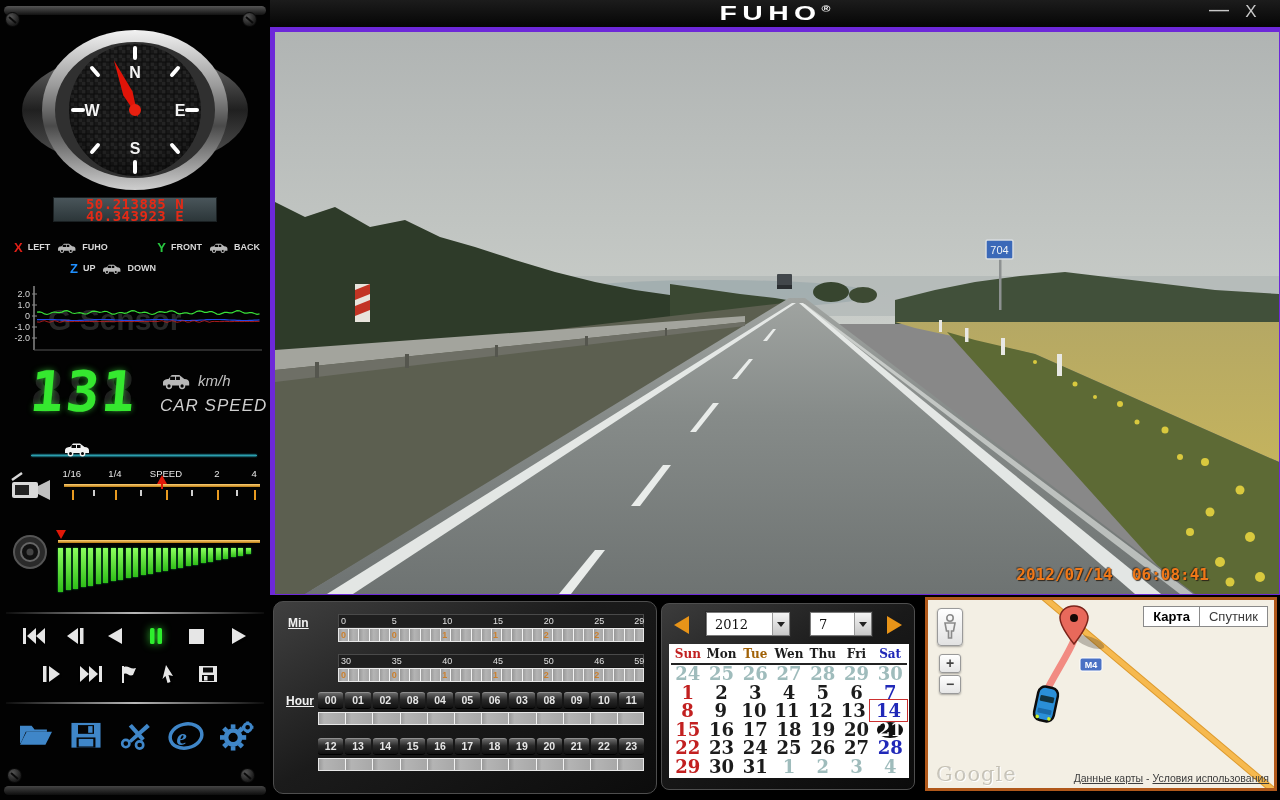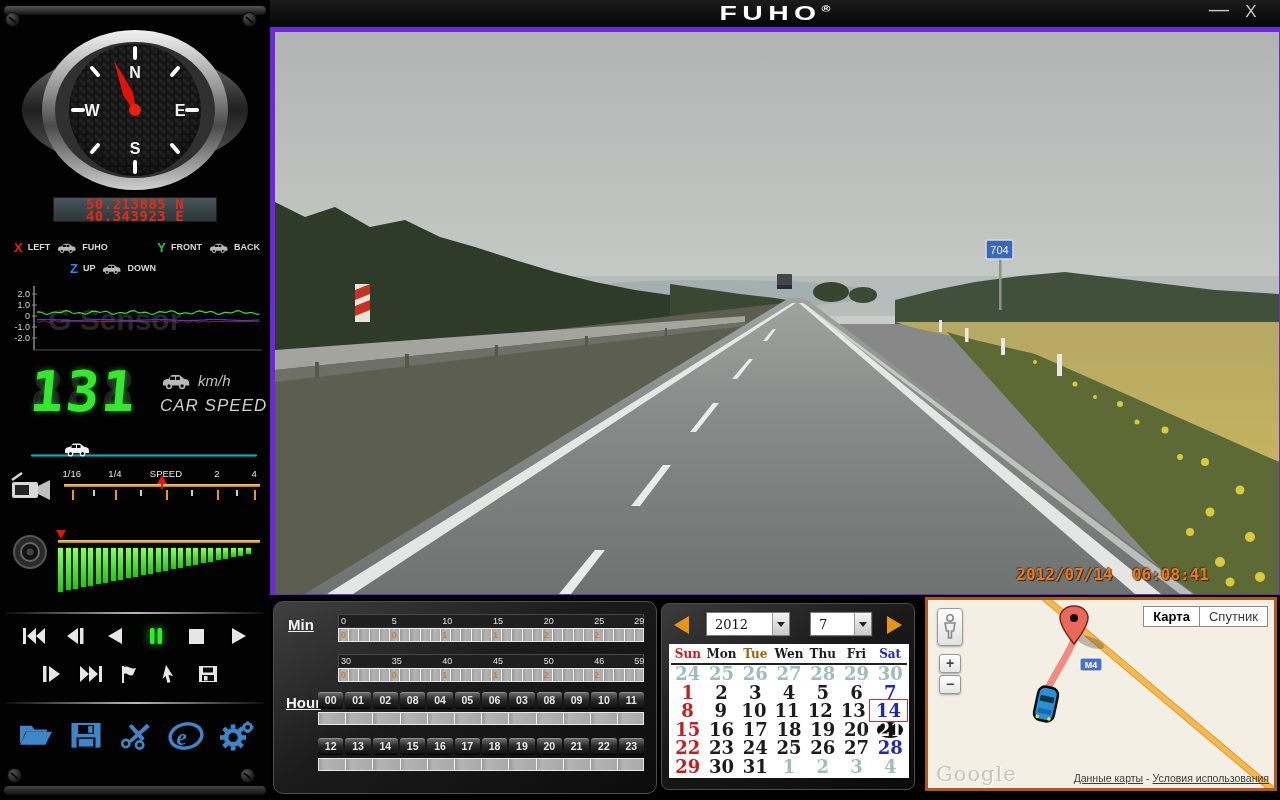--- a/index.html
+++ b/index.html
@@ -114,21 +114,21 @@
     border:5px solid #6d28d9; background:#888; }
   #video svg { display:block; }
   #timestamp { position:absolute; right:66px; bottom:6px; color:#f07818; font-weight:bold;
     font-size:16px; font-family:"DejaVu Sans Mono", monospace; white-space:pre;
     text-shadow:1px 1px 1px rgba(40,30,20,.9), -1px -1px 1px rgba(40,30,20,.6); }
 
   
   #timeline { position:absolute; left:273px; top:601px; width:384px; height:193px;
     border-radius:10px; border:1px solid #4e4e4e;
     background:linear-gradient(150deg,#404040,#1b1b1b 45%,#0c0c0c); }
-  .tl-label { position:absolute; color:#f2f2f2; font-size:15px; font-weight:bold;
+  .tl-label { position:absolute; color:#f2f2f2; font-size:12px; font-weight:bold;
     text-decoration:underline; }
   #min-label { left:14px; top:14px; } #hour-label { left:12px; top:92px; }
   .scalebar { position:absolute; left:64px; width:306px; height:13px; background:#1f1f1f;
     border:1px solid #4a4a4a; border-bottom:none; }
   .scalebar .num { position:absolute; top:1px; color:#e0e0e0; font-size:9px; }
   .gridstrip { position:absolute; left:64px; width:306px; height:14px;
     border:1px solid #e8e8e8; background:repeating-linear-gradient(90deg,
       #9a9a9a 0px, #b4b4b4 4px, #a8a8a8 9.2px, #f2f2f2 9.2px, #f2f2f2 10.2px); }
   .gridstrip .omark { position:absolute; top:1px; color:#d07818; font-size:9px; font-weight:bold; opacity:.85; }
   .hourstrip { position:absolute; left:44px; width:326px; height:13px;

